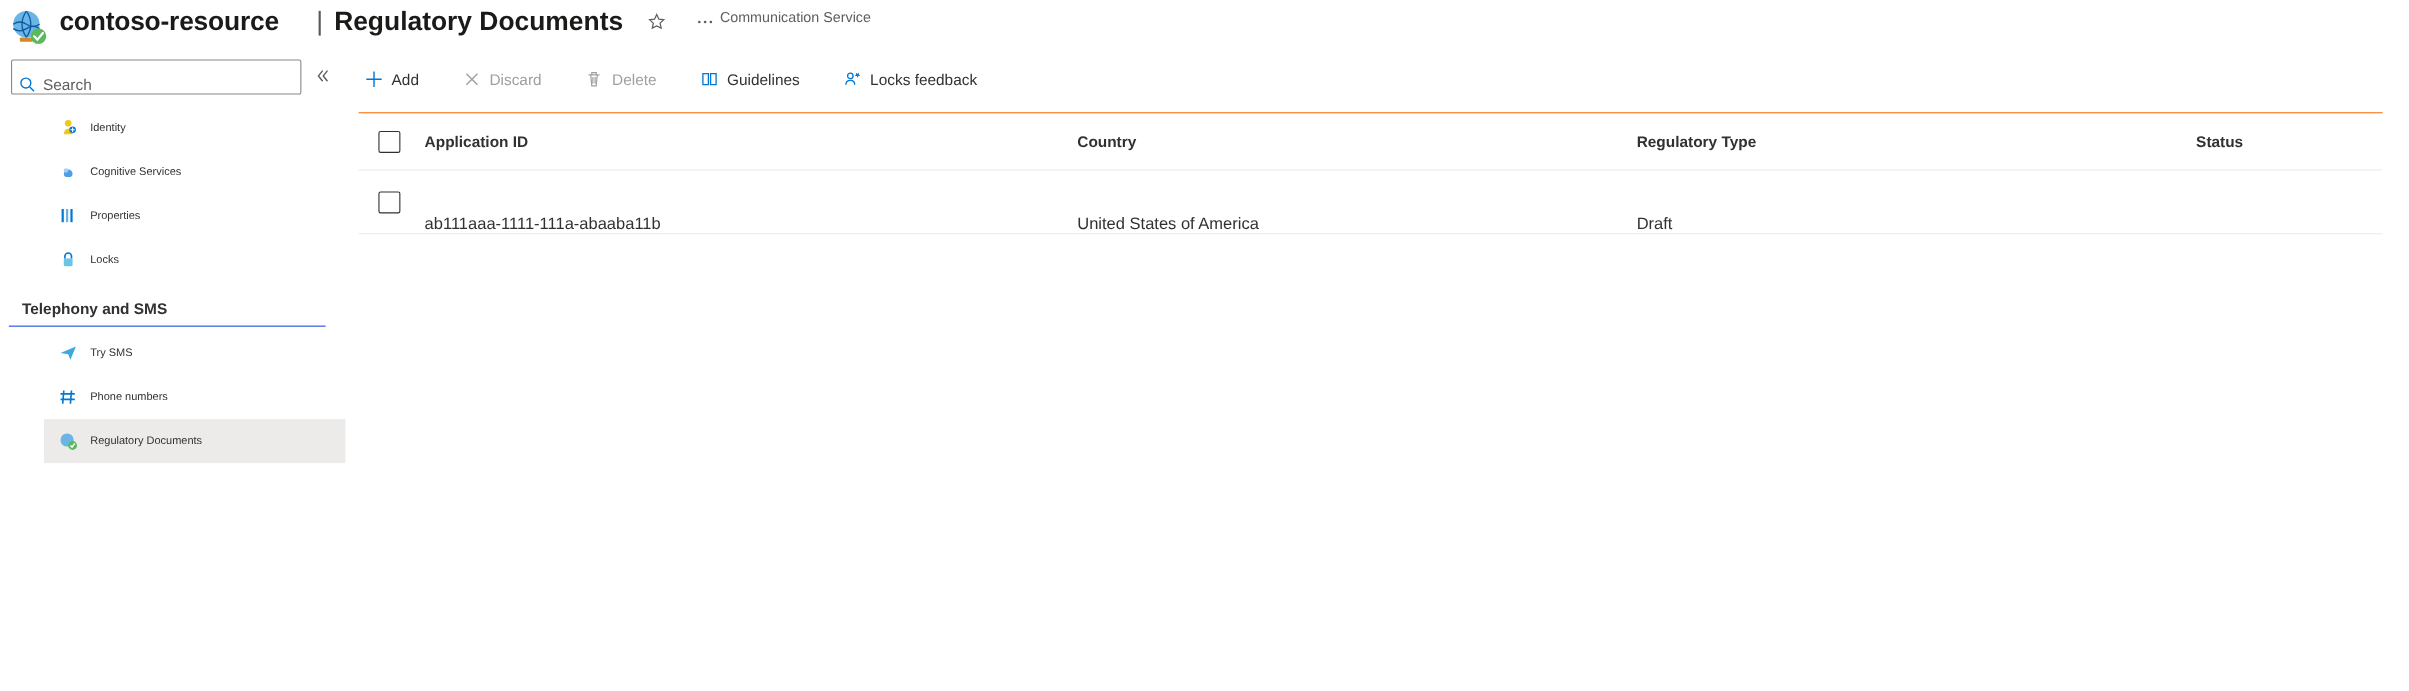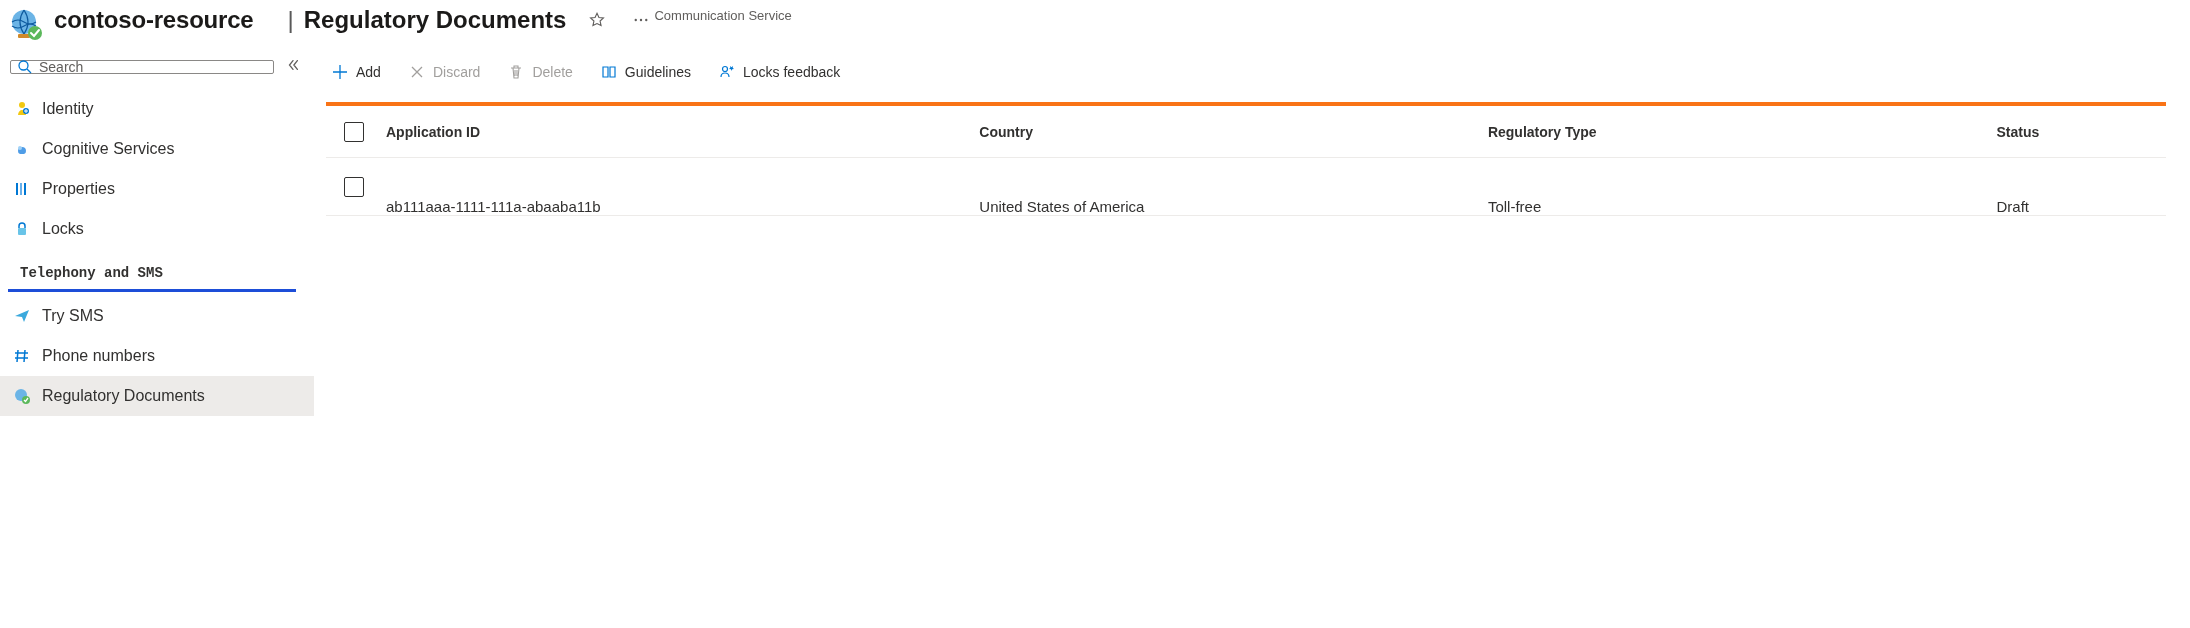--- a/index.html
+++ b/index.html
@@ -31,64 +31,64 @@
     .star-btn svg, .more-btn svg { width: 18px; height: 18px; }
     .subtitle { font-size: 13px; color: #605e5c; margin-top: 2px; }
 
     
     .body { display: flex; flex: 1 1 auto; }
 
     
     .sidebar { width: 314px; flex: 0 0 314px; padding: 0 0 0 0; }
     .search-row { display: flex; align-items: center; padding: 0 10px 6px 10px; gap: 8px; }
     .search-box {
-      flex: 1 1 auto; display: flex; align-items: center;
-      border: 1px solid #8a8886; height: 14px; border-radius: 2px; padding: 0 6px; gap: 6px;
+      flex: 1 1 auto; display: flex; align-items: flex-end;
+      border: 1px solid #8a8886; height: 32px; border-radius: 2px; padding: 0 6px; gap: 6px;
       background: #fff;
     }
     .search-box input {
       border: none; outline: none; flex: 1 1 auto; font-size: 14px; color: #323130; background: transparent;
     }
     .search-box input::placeholder { color: #605e5c; }
     .collapse-btn { background: none; border: none; cursor: pointer; color: #605e5c; padding: 4px; }
 
     .nav-list { list-style: none; margin-top: 4px; }
     .nav-heading {
       font-size: 14px; font-weight: 600; color: #323130;
       padding: 16px 12px 8px 12px;
-      border-bottom: 3px solid #1d4ed8; margin: 0 18px 4px 8px; font-family: Liberation Mono, monospace;
+      border-bottom: 1px solid #1d4ed8; margin: 0 18px 4px 8px;
     }
     .nav-item {
       display: flex; align-items: center; gap: 12px;
       height: 40px; padding: 0 12px 0 14px; cursor: pointer;
-      font-size: 16px; color: #323130;
+      font-size: 10px; color: #323130; margin-left: 40px;
     }
     .nav-item.selected { background: #edebe9; }
     .nav-icon { width: 16px; height: 16px; display: flex; align-items: center; justify-content: center; flex: 0 0 16px; }
     .nav-icon svg { width: 16px; height: 16px; }
 
     
     .main { flex: 1 1 auto; display: flex; flex-direction: column; padding: 0 24px 0 12px; }
 
     .toolbar {
-      display: flex; align-items: center; gap: 24px; height: 48px;
+      display: flex; align-items: center; gap: 36px; height: 48px;
       padding: 0 0 12px 4px;
     }
     .tb-btn {
       display: flex; align-items: center; gap: 8px;
       background: none; border: none; cursor: pointer;
       font-size: 14px; color: #323130; padding: 4px 2px;
     }
     .tb-btn.disabled { color: #a19f9d; cursor: default; }
     .tb-icon { width: 16px; height: 16px; display: flex; align-items: center; justify-content: center; }
     .tb-icon.blue { color: #0078d4; }
     .tb-icon.grey { color: #a19f9d; }
 
     
-    .table { border-top: 4px solid #f97316; }
+    .table { border-top: 1px solid #f97316; }
     .thead, .trow {
       display: grid;
       grid-template-columns: 60px 3.5fr 3fr 3fr 1fr;
       align-items: center;
       min-height: 52px;
       border-bottom: 1px solid #edebe9;
     }
     .thead .th { font-size: 14px; font-weight: 600; color: #323130; }
     .trow .td { font-size: 15px; color: #323130; margin-top: 40px; }
     .chk {
@@ -286,20 +286,19 @@
           <div class="th">Country</div>
           <div class="th">Regulatory Type</div>
           <div class="th">Status</div>
         </div>
         <div class="trow">
           <div>
               <div class="chk"></div>
             </div>
           <div class="td">ab111aaa-1111-111a-abaaba11b</div>
           <div class="td">United States of America</div>
-          <div class="td">Toll-free</div>
           <div class="td">Draft</div>
         </div>
       </div>
 
     </main>
   </div>
 </div>
 
 </body></html>

